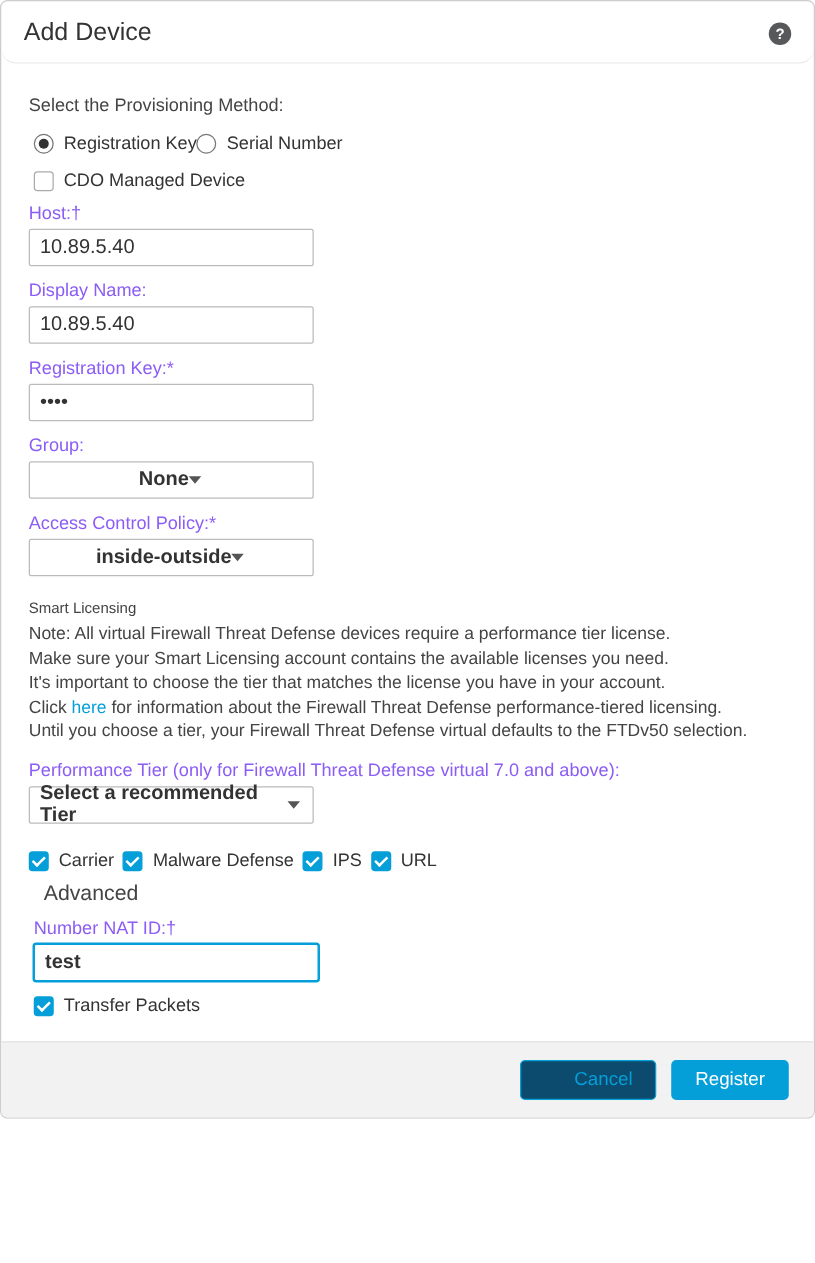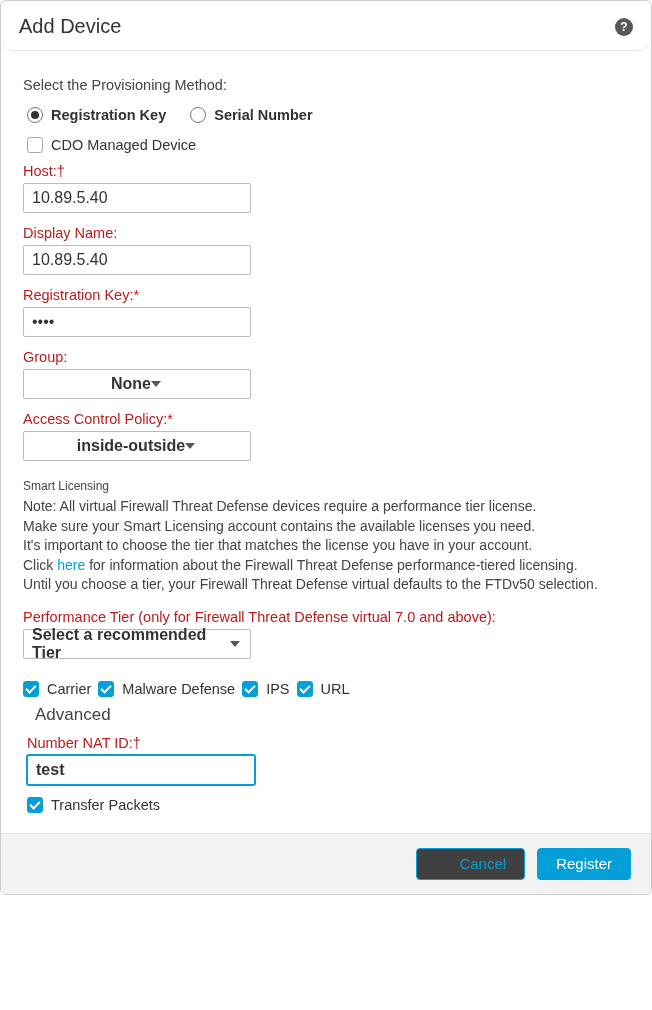--- a/index.html
+++ b/index.html
@@ -43,24 +43,22 @@
   .dialog-body {
     padding: 18px 22px 10px 22px;
   }
   .section-label {
     font-size: 14.5px;
     color: #444;
     margin: 8px 0 14px 0;
   }
   .radio-row {
     display: flex;
-    gap: 24px;
     margin-bottom: 14px;
     margin-left: 4px;
-    font-weight: bold;
   }
   .radio-item, .checkbox-item {
     display: flex;
     align-items: center;
     gap: 8px;
     font-size: 14.5px;
     color: #333;
   }
   .radio {
     width: 16px; height: 16px;
@@ -96,21 +94,21 @@
     width: 4px; height: 8px;
     border: solid #fff;
     border-width: 0 2px 2px 0;
     transform: rotate(45deg);
   }
   .field {
     margin: 10px 0 12px 0;
   }
   .field-label {
     font-size: 14.5px;
-    color: #b91c1c;
+    color: #8b5cf6;
     margin-bottom: 4px;
     display: block;
   }
   .text-input, .select {
     width: 228px;
     height: 30px;
     border: 1px solid #bbb;
     border-radius: 2px;
     padding: 0 8px;
     font-size: 16px;
@@ -179,21 +177,21 @@
     height: 32px;
     border-radius: 4px;
     padding: 0 18px;
     font-size: 15px;
     cursor: pointer;
     display: inline-flex;
     align-items: center;
     justify-content: center;
   }
   .btn-secondary {
-    background: #404040;
+    background: #0c4a6e;
     border: 1.5px solid #049fd9;
     color: #049fd9;
     padding-left: 42px;
   }
   .btn-primary {
     background: #049fd9;
     border: 1.5px solid #049fd9;
     color: #fff;
   }
   .cdo-row { margin-left: 4px; margin-bottom: 0; }

